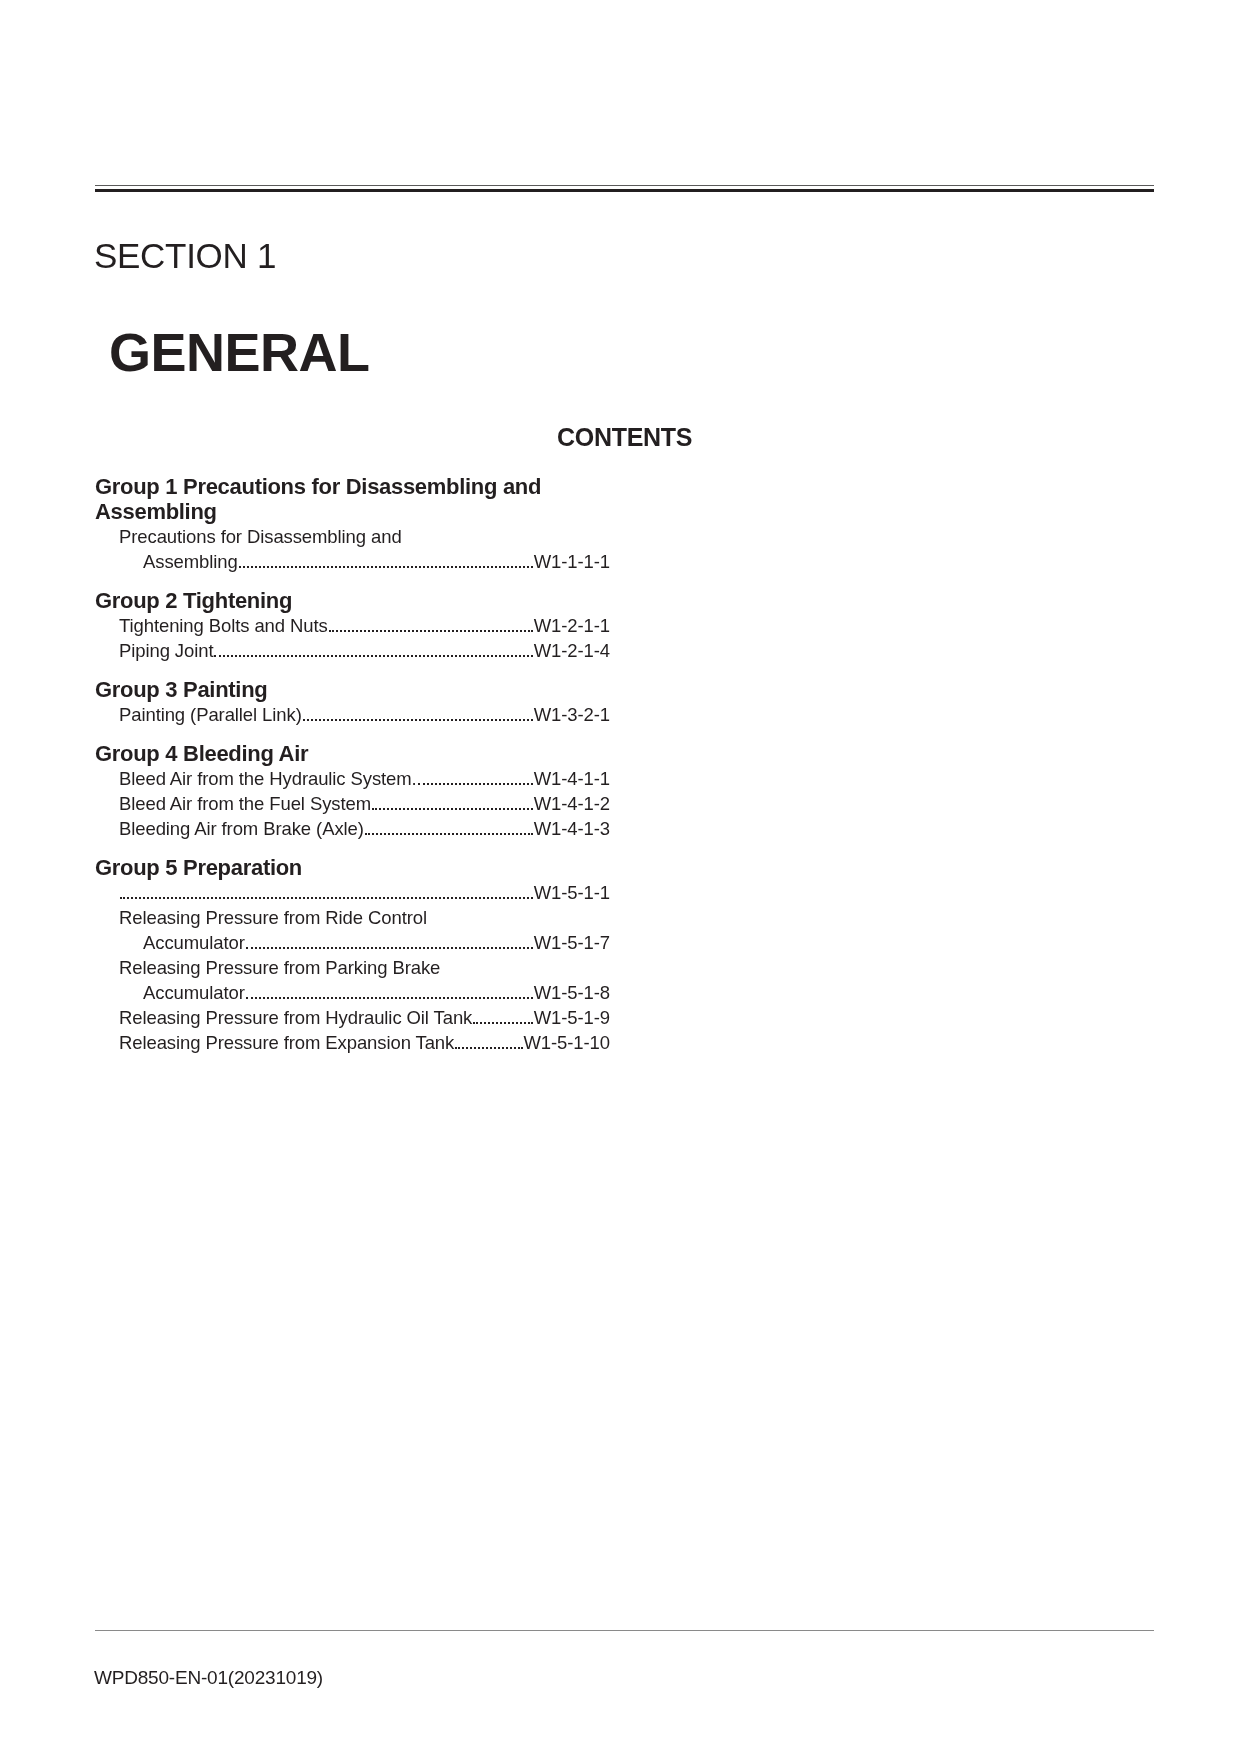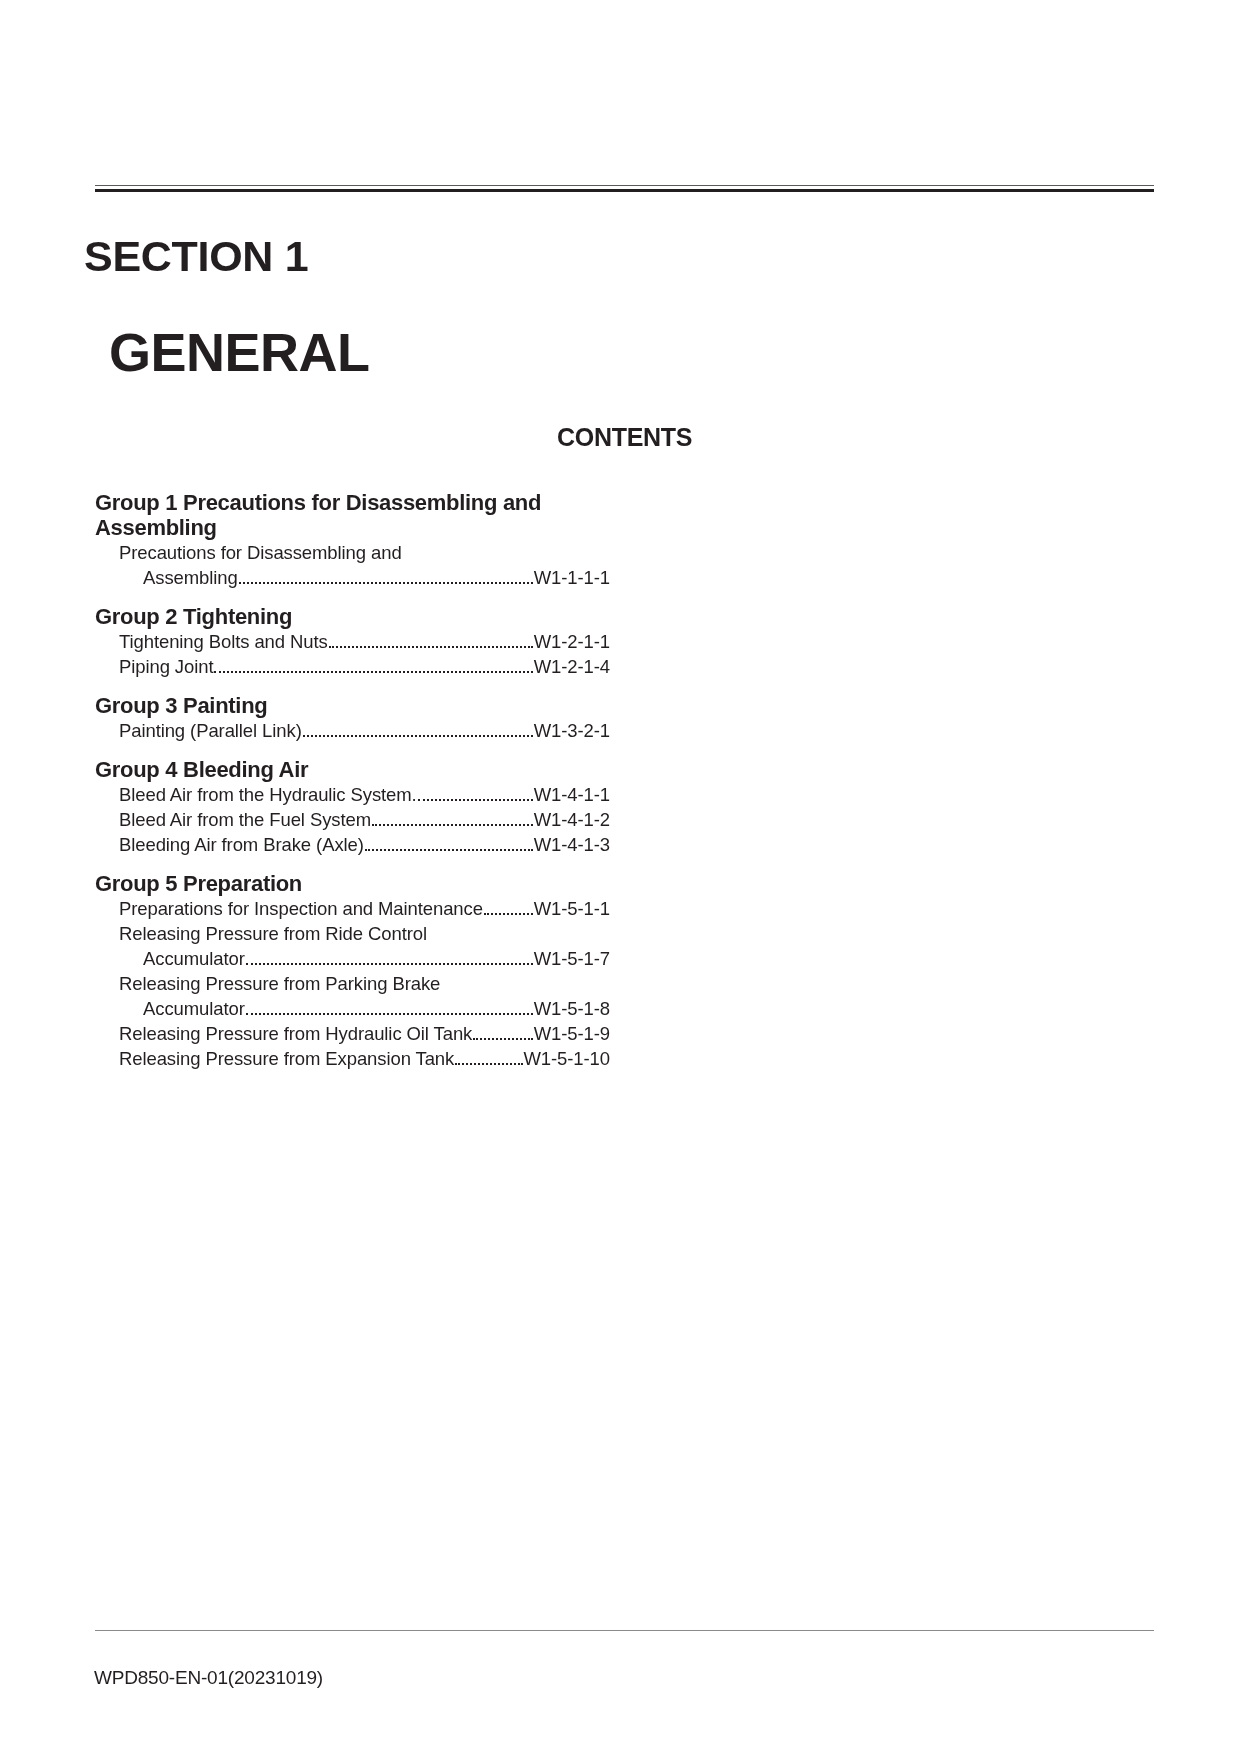--- a/index.html
+++ b/index.html
@@ -1,23 +1,23 @@
 <!DOCTYPE html>
 <html><head>
 <meta charset="utf-8">
 <style>
   html, body { margin:0; padding:0; background:#ffffff; }
   body { width:1241px; height:1754px; position:relative; overflow:hidden;
          font-family:"Liberation Sans", "DejaVu Sans", sans-serif; color:#231f20; }
   .rule-thin { position:absolute; left:95px; width:1059px; top:185px; height:1px; background:#5a5a5a; }
   .rule-thick { position:absolute; left:95px; width:1059px; top:189px; height:3px; background:#231f20; }
-  .section-label { position:absolute; left:84px; top:236px; font-size:43px; font-weight:bold; letter-spacing:-0.3px; line-height:40px; margin:0; }
+  .section-label { position:absolute; left:94px; top:236px; font-size:35px; font-weight:normal; letter-spacing:-0.3px; line-height:40px; margin:0; }
   .section-title { position:absolute; left:93px; top:308px; font-size:54px; font-weight:bold; letter-spacing:-0.5px; line-height:56px; margin:16px; }
   .contents-title { position:absolute; left:553px; top:418px; font-size:25px; font-weight:bold; line-height:30px; margin:4px; letter-spacing:-0.3px; }
-  .toc { position:absolute; left:95px; top:490px; width:515px; }
+  .toc { position:absolute; left:95px; top:474px; width:515px; }
   .group { margin:0 0 14px 0; }
   .group-title { font-size:22px; font-weight:bold; line-height:25px; margin:0; letter-spacing:-0.3px; }
   .entry { display:flex; align-items:flex-end; font-size:18.5px; line-height:25px; padding-left:24px; letter-spacing:-0.1px; }
   .entry.cont { padding-left:48px; }
   .entry-plain { font-size:18.5px; line-height:25px; padding-left:24px; letter-spacing:-0.1px; }
   .entry .label { white-space:nowrap; }
   .entry .leader { flex:1; overflow:hidden; white-space:nowrap; margin:0 1px 6px 1px; border-bottom:2px dotted #231f20; height:1px; }
   .entry .page { white-space:nowrap; }
   .footer-rule { position:absolute; left:95px; width:1059px; top:1630px; height:1px; background:#8a8a8a; }
   .footer-code { position:absolute; left:94px; top:1650px; font-size:19px; line-height:22px; letter-spacing:-0.2px;margin-top:17px; }
@@ -84,21 +84,20 @@
     <div class="entry">
       <span class="label">Bleeding Air from Brake (Axle)</span>
       <span class="leader"></span>
       <span class="page">W1-4-1-3</span>
     </div>
   </div>
 
   <div class="group">
     <div class="group-title">Group 5 Preparation</div>
     <div class="entry">
-      <span class="label">Preparations for Inspection and Maintenance</span>
       <span class="leader"></span>
       <span class="page">W1-5-1-1</span>
     </div>
     <div class="entry-plain">Releasing Pressure from Ride Control</div>
     <div class="entry cont">
       <span class="label">Accumulator</span>
       <span class="leader"></span>
       <span class="page">W1-5-1-7</span>
     </div>
     <div class="entry-plain">Releasing Pressure from Parking Brake</div>

